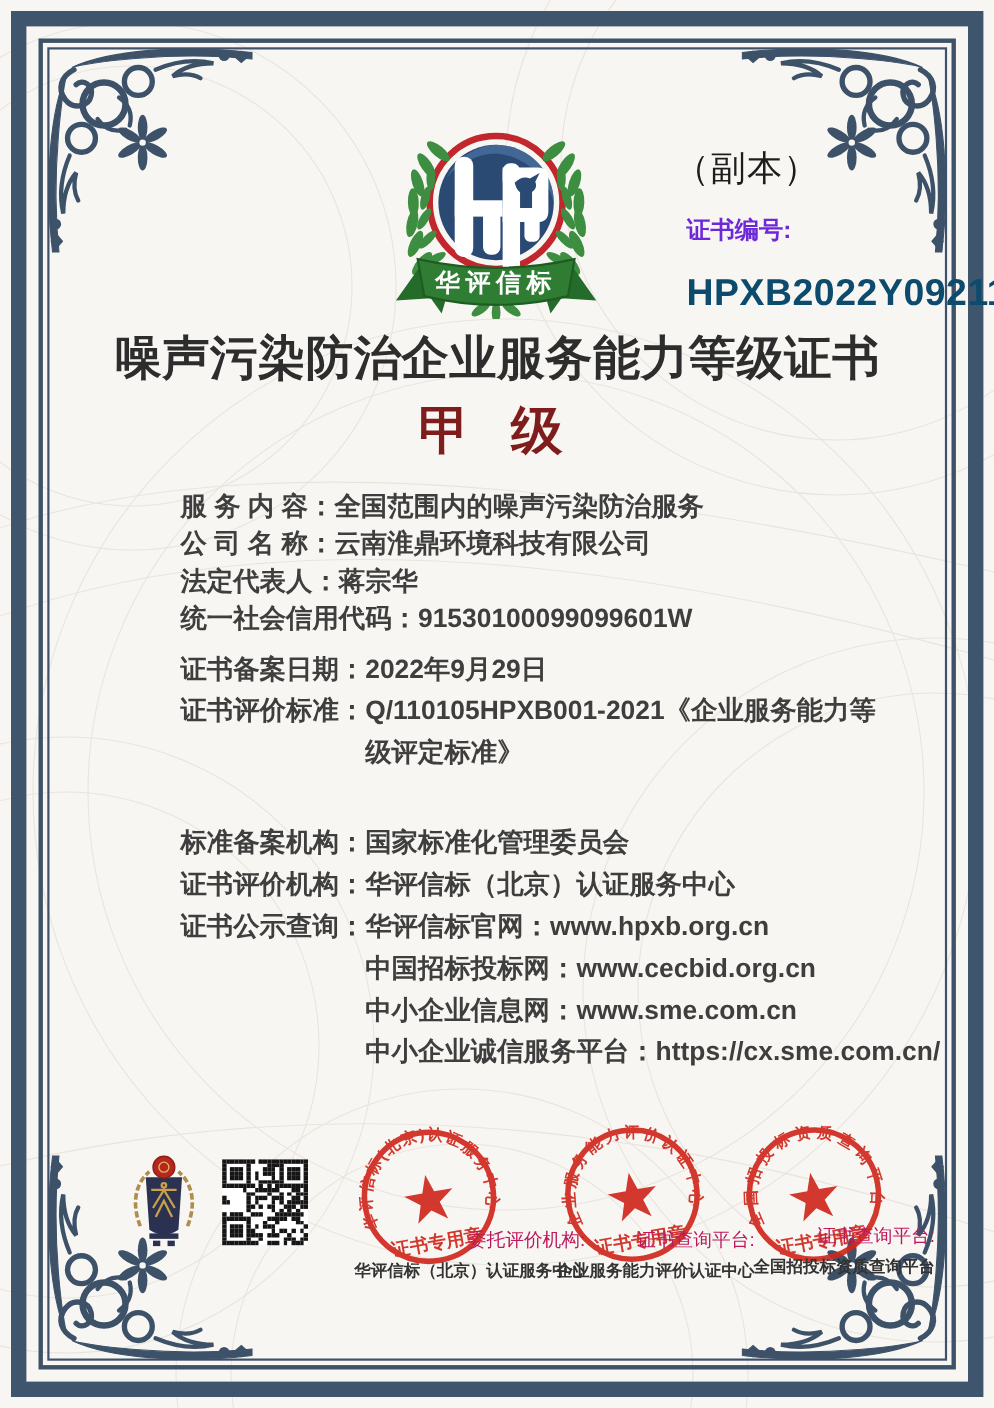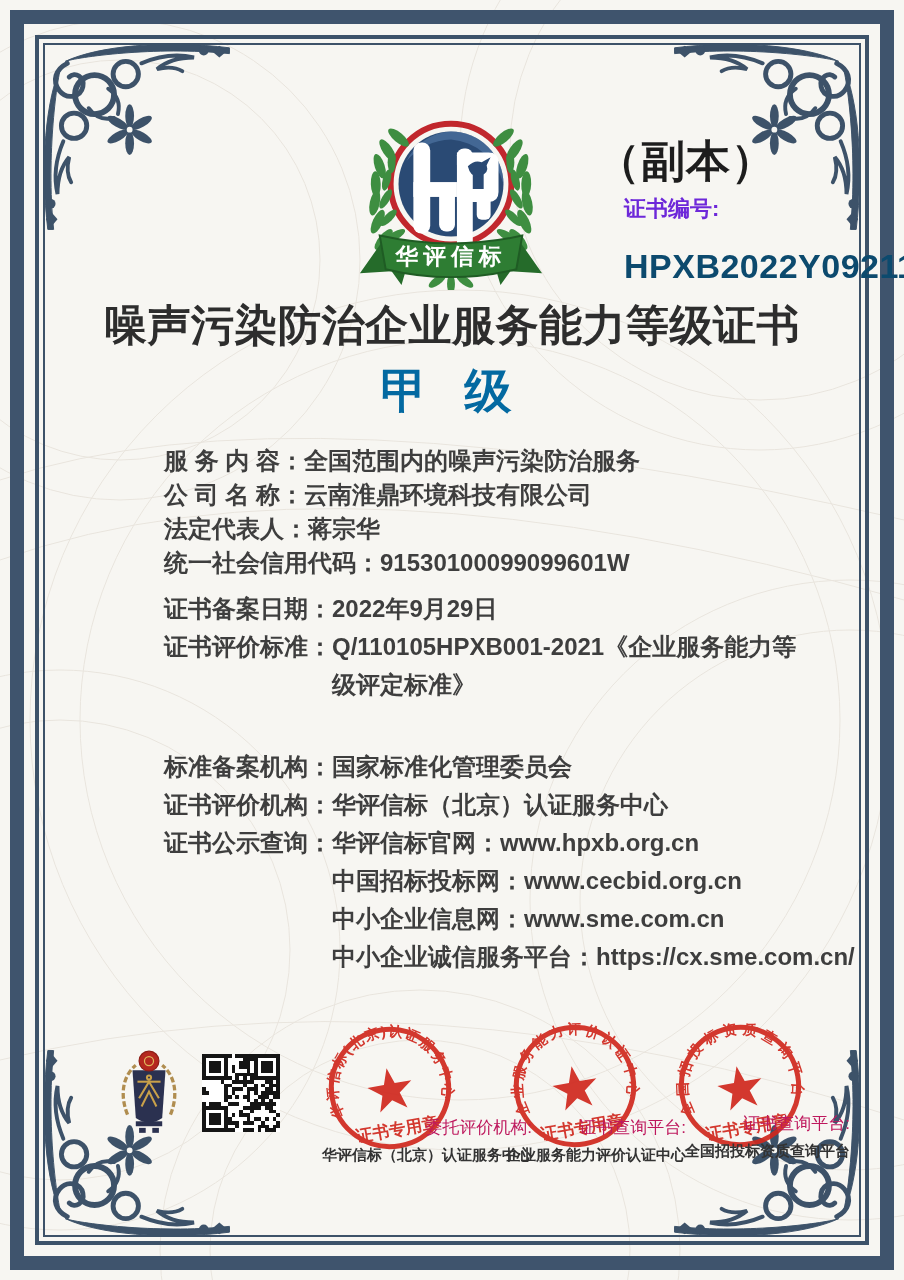--- a/index.html
+++ b/index.html
@@ -12,28 +12,28 @@
   .frame2{ position:absolute; inset:43px; border:2px solid #3d5269; pointer-events:none; }
   .corner{ position:absolute; width:195px; height:195px; z-index:2; }
   .c-tl{ top:38px; left:38px; }
   .c-tr{ top:38px; right:38px; transform:scaleX(-1); }
   .c-bl{ bottom:38px; left:38px; transform:scaleY(-1); }
   .c-br{ bottom:38px; right:38px; transform:scale(-1,-1); }
   .wm { position:absolute; inset:0; z-index:0; }
   .content { position:absolute; inset:0; z-index:3; }
   
   .logo { position:absolute; left:352px; top:90px; width:198px; height:200px; }
-  .copy { position:absolute; left:596px; top:132px; font-size:44px; font-weight:700; color:#1d1d1d; letter-spacing:1px; }
+  .copy { position:absolute; left:613px; top:132px; font-size:32px; font-weight:400; color:#1d1d1d; letter-spacing:1px; }
   .certno { position:absolute; left:624px; top:194px; }
   .certno-lbl { font-size:22px; font-weight:800; color:#6d28d9; }
   .certno-val { font-size:34px; font-weight:800; color:#0c4a6e; margin-top:23px; letter-spacing:0.5px; }
   .title { position:absolute; top:297px; left:0; width:100%; text-align:center;
            font-size:43px; font-weight:800; color:#2d2d2d; letter-spacing:0.5px; }
   .grade { position:absolute; top:360px; left:0; width:100%; text-align:center;
-           font-size:47px; font-weight:800; color:#0369a1; letter-spacing:12px; }
+           font-size:47px; font-weight:800; color:#7f1d1d; letter-spacing:12px; }
   
   .info { position:absolute; left:118px; font-weight:700; color:#3e3e3e; font-size:24px;margin-left:46px; }
   .b1 { top:444px; line-height:34px; }
   .b2 { top:590px; line-height:38px; }
   .b3 { top:748px; line-height:38px; }
   .line { white-space:nowrap; }
   .indent { padding-left:168px; }
   
   .emblem { position:absolute; left:116px; top:1048px; width:66px; height:88px; }
   .qr { position:absolute; left:202px; top:1054px; width:78px; height:78px;

